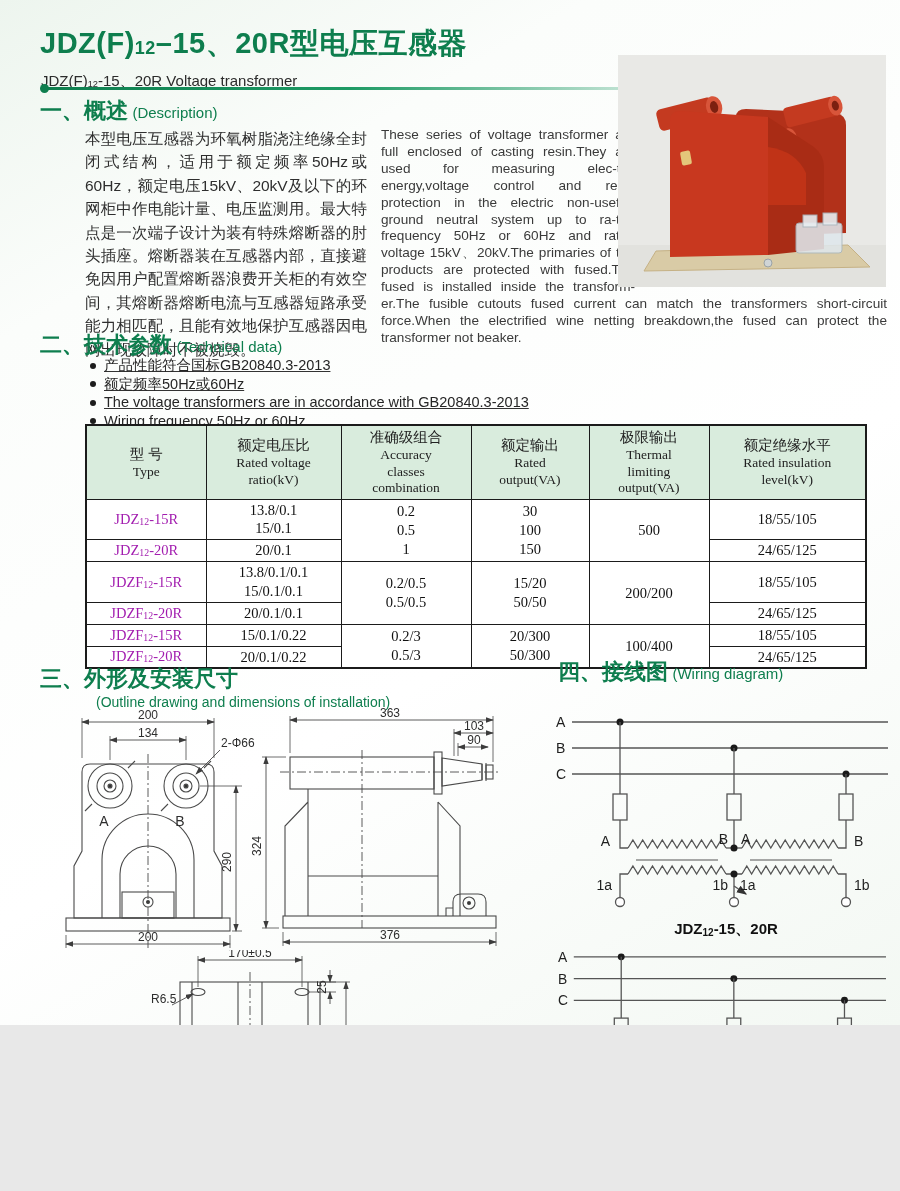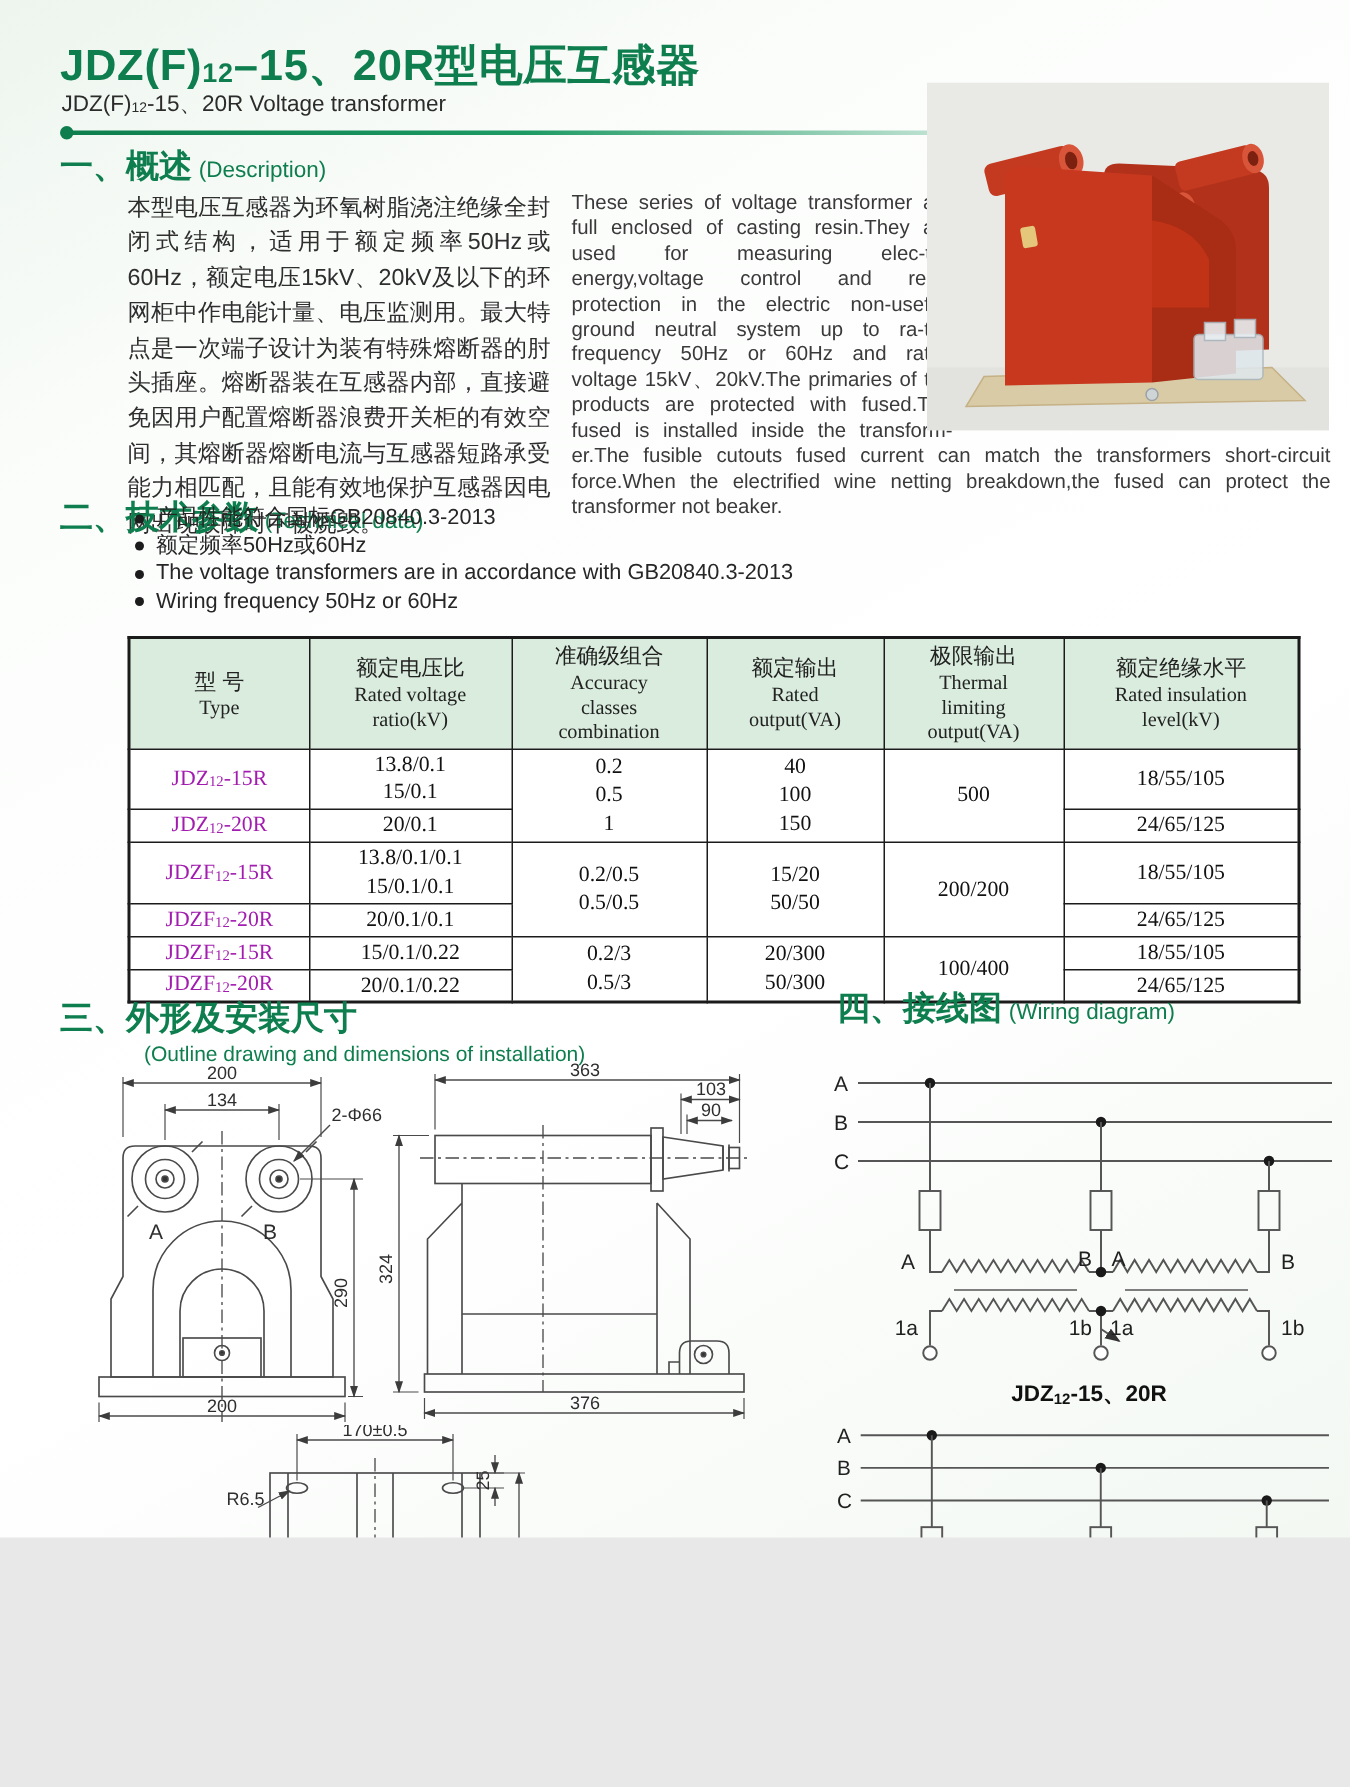--- a/index.html
+++ b/index.html
@@ -46,21 +46,21 @@
   .wcap{font-size:15px;font-weight:bold;fill:#111;}
 </style>
 </head>
 <body>
 
 <div class="page">
 
   <div class="abs title" style="left:40px;top:24px;">
     <span>JDZ(F)</span><span class="ts">12</span><span>–15、20R型电压互感器</span>
   </div>
-  <div class="abs subtitle" style="left:41px;top:60px;">
+  <div class="abs subtitle" style="left:41px;top:72px;">
     <span>JDZ(F)</span><span class="ts">12</span><span>-15、20R Voltage transformer</span>
   </div>
   <div class="abs divider" style="left:42px;top:87px;">
       <span class="dot"></span>
     </div>
 
   <div class="abs sec-h" style="left:40px;top:96px;">
     <span class="sec-num">一、</span><span class="sec-cn">概述</span>
     <span class="sec-en">(Description)</span>
   </div>
@@ -105,21 +105,21 @@
       <rect x="185" y="160" width="14" height="12" fill="#e8eef2" opacity="0.9" stroke="#a9b6bd"></rect>
       <rect x="205" y="158" width="14" height="12" fill="#e8eef2" opacity="0.9" stroke="#a9b6bd"></rect>
       <circle cx="150" cy="208" r="4" fill="#cfd4d6" stroke="#9aa2a6"></circle>
     </svg>
   </div>
 
   <div class="abs sec-h" style="left:40px;top:330px;">
     <span class="sec-num">二、</span><span class="sec-cn">技术参数</span>
     <span class="sec-en">(Technical data)</span>
   </div>
-  <ul class="abs bullets" style="left:88px;top:336px;">
+  <ul class="abs bullets" style="left:88px;top:356px;text-decoration:underline;">
     <li>产品性能符合国标GB20840.3-2013</li>
     <li>额定频率50Hz或60Hz</li>
     <li>The voltage transformers are in accordance with GB20840.3-2013</li>
     <li>Wiring frequency 50Hz or 60Hz</li>
   </ul>
 
   <table class="spec abs" style="left:85px;top:424px;">
     <colgroup>
         <col style="width:120px">
         <col style="width:135px">
@@ -144,21 +144,21 @@
       <th><span class="hcn">额定绝缘水平</span><span class="hen">Rated  insulation
 level(kV)</span></th>
     </tr>
     <tr style="height:40px">
       <td class="typ"><span>JDZ</span><span class="tsub">12</span><span>-15R</span></td>
       <td class="val">13.8/0.1
 15/0.1</td>
       <td class="val" rowspan="2">0.2
 0.5
 1</td>
-      <td class="val" rowspan="2">40
+      <td class="val" rowspan="2">30
 100
 150</td>
       <td class="val" rowspan="2">500</td>
       <td class="val">18/55/105</td>
     </tr>
     <tr style="height:22px">
       <td class="typ"><span>JDZ</span><span class="tsub">12</span><span>-20R</span></td>
       <td class="val">20/0.1</td>
       <td class="val">24/65/125</td>
     </tr>

